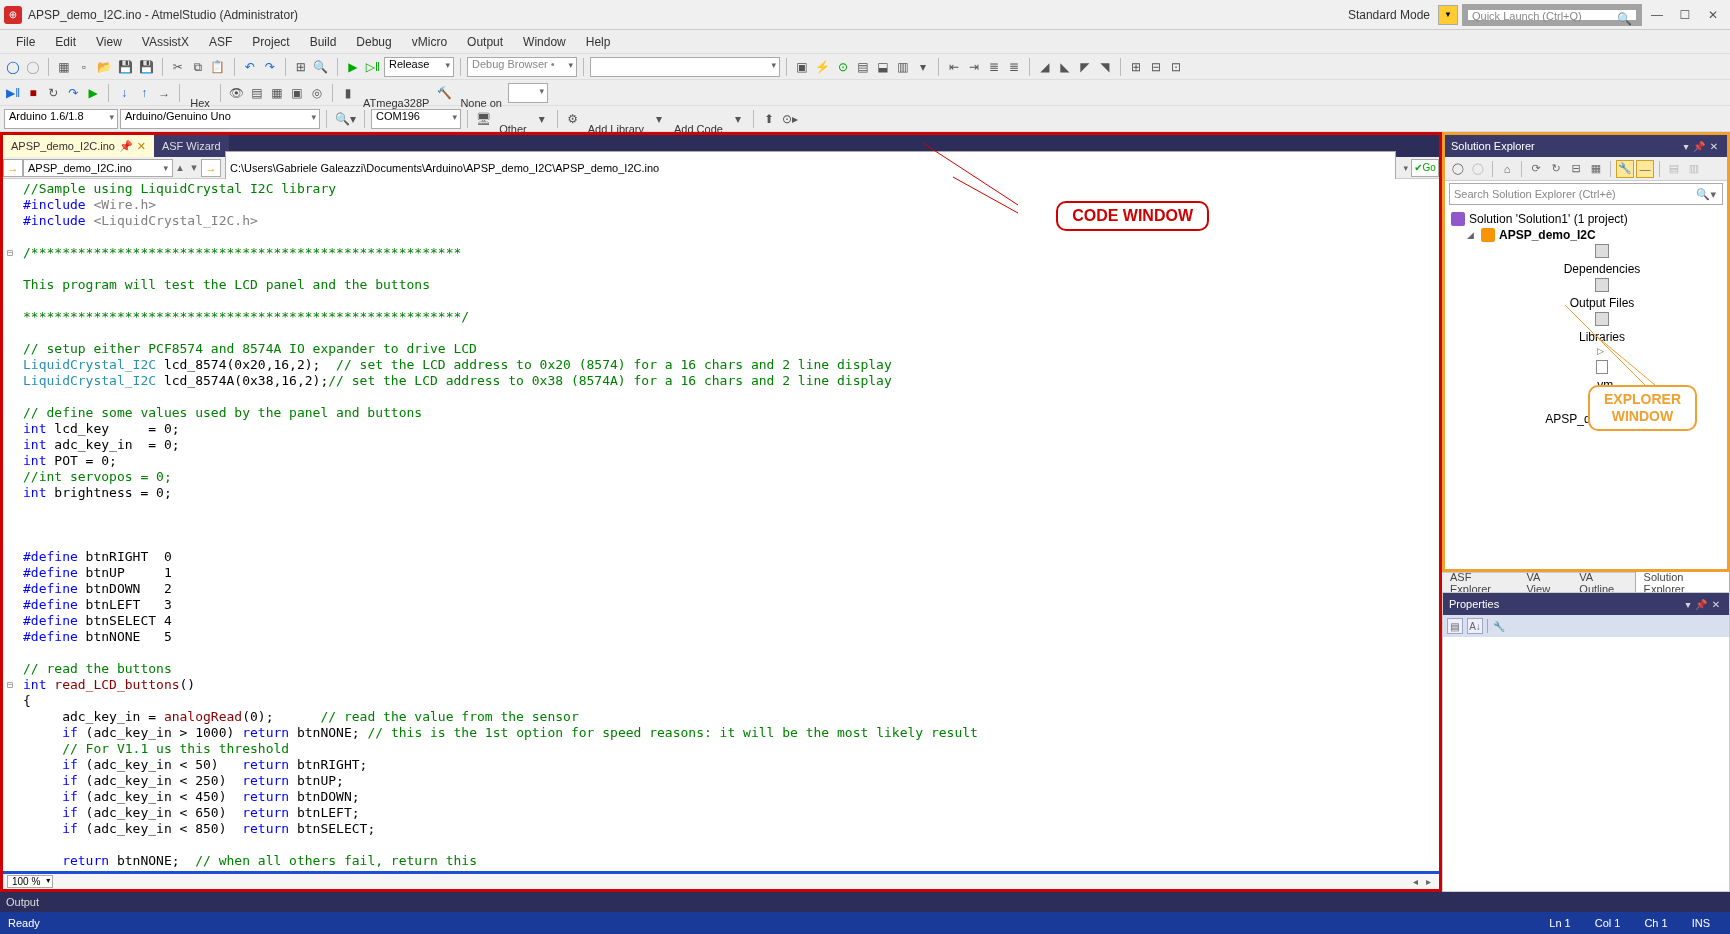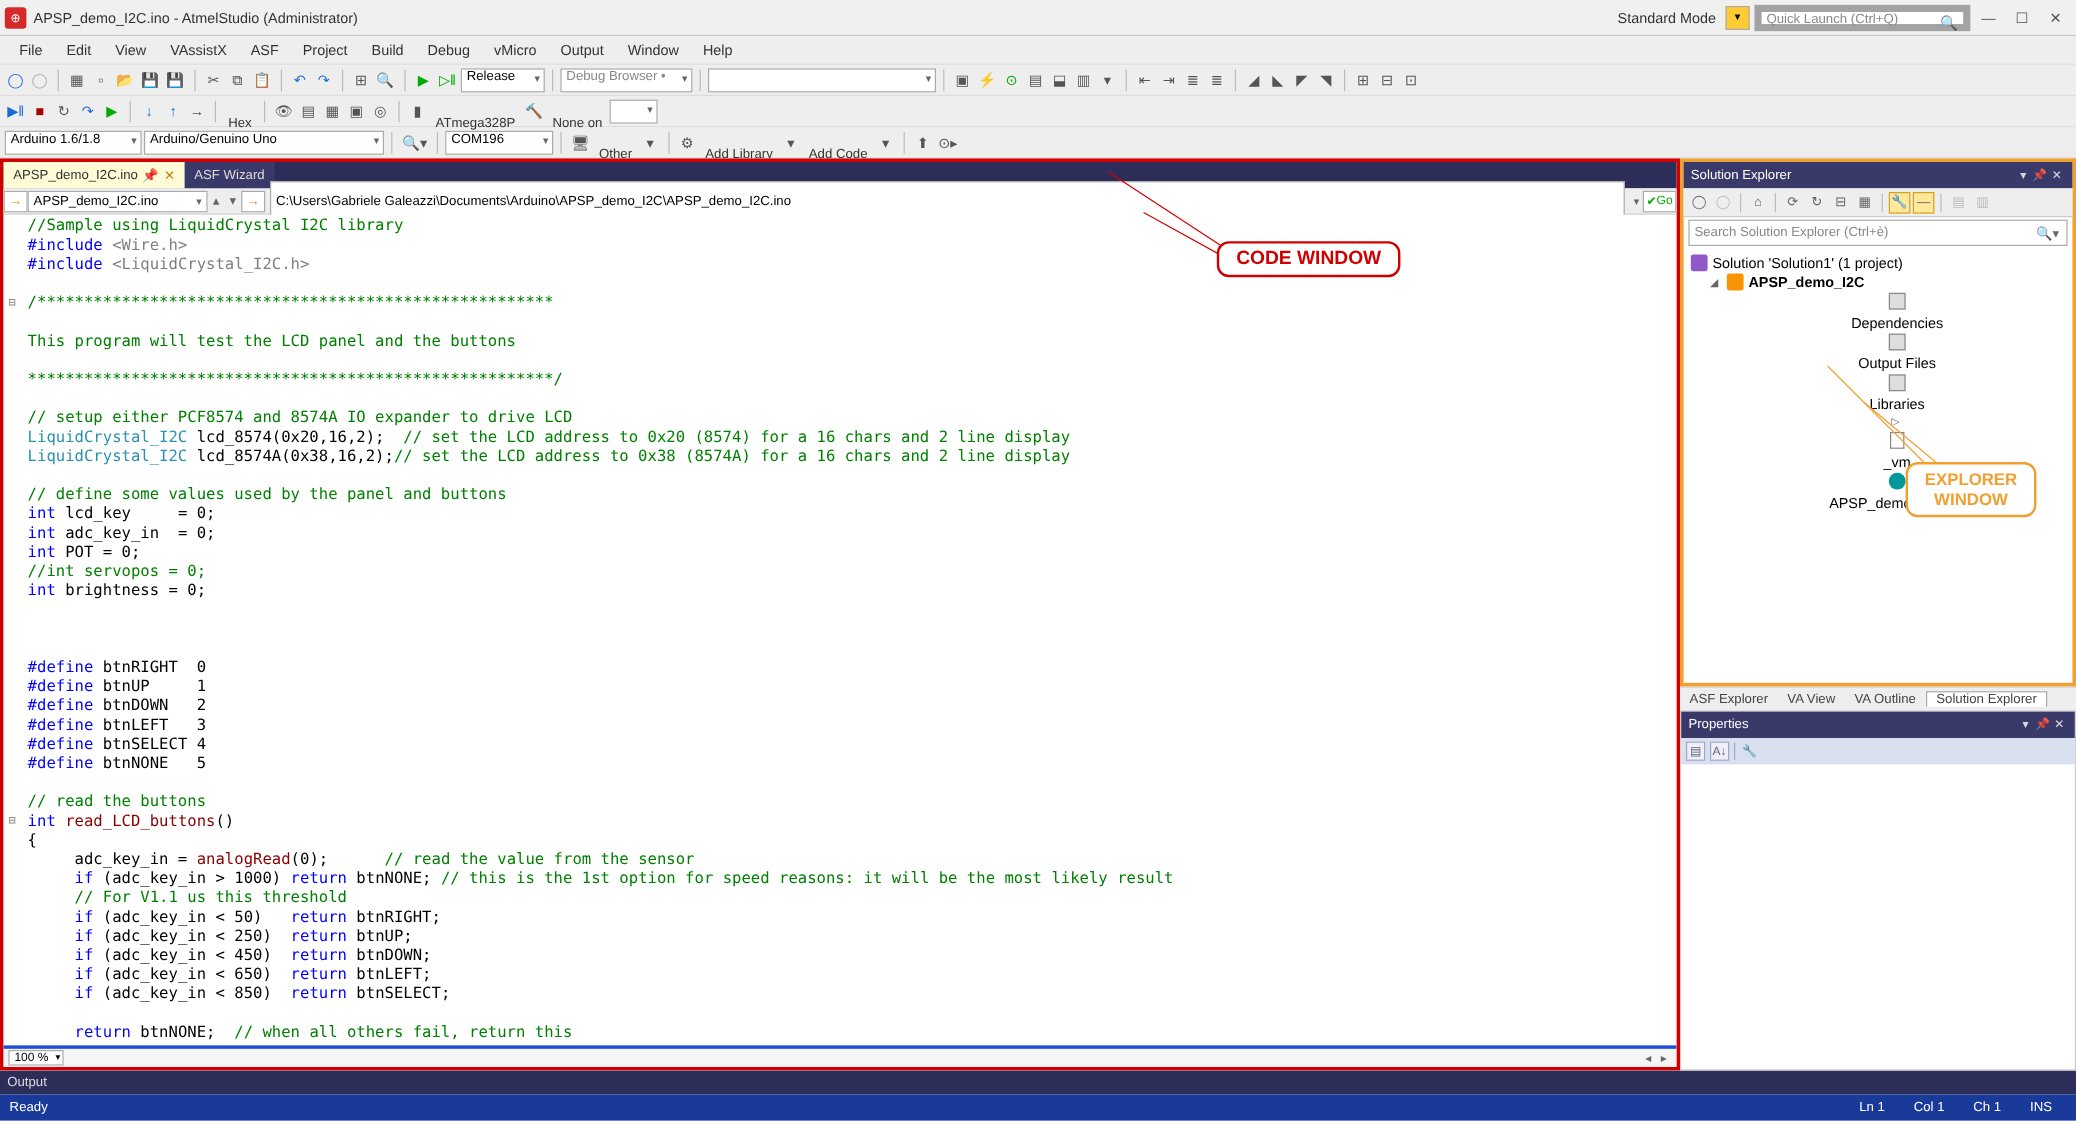--- a/index.html
+++ b/index.html
@@ -40,21 +40,21 @@
 .c-comment { color: #008000; }
 .c-keyword { color: #0000ff; }
 .c-include { color: #808080; }
 .c-type { color: #2b91af; }
 .c-func { color: #880000; }
 .code-callout { position: absolute; border: 2px solid #d00000; border-radius: 10px; padding: 4px 14px; color: #d00000; font-weight: bold; font-size: 16px; background: #fff; right: 230px; top: 66px; text-align: center; }
 .zoom-row { height: 18px; background: #f5f5f5; border-top: 3px solid #1d4ed8; display: flex; align-items: center; font-size: 10px; padding: 0 4px; }
 .zoom-row .zoom-combo { border:1px solid #aaa; padding:0 12px 0 4px; position:relative; background:#fff; }
 .zoom-row .zoom-combo::after { content:"▾"; position:absolute; right:2px; top:0; font-size:8px; }
 .zoom-row .scroll-arrow { margin-left:auto; color:#666; padding:0 4px; }
-.right-pane { width: 330px; display: flex; flex-direction: column; border-radius: 32px; }
+.right-pane { width: 288px; display: flex; flex-direction: column; border-radius: 32px; }
 .explorer-box { flex: 1; border: 3px solid #f0a030; display: flex; flex-direction: column; background: #fff; position:relative; }
 .panel-header { height: 22px; background: #3a3a6a; color: #fff; display: flex; align-items: center; padding: 0 6px; font-size: 11px; }
 .panel-header .sp { flex:1; }
 .panel-header .ctl { width:14px; text-align:center; font-size:10px; opacity:.8; }
 .explorer-toolbar { height: 24px; background: #eee; border-bottom: 1px solid #ccc; display: flex; align-items: center; padding: 0 4px; gap: 2px; }
 .explorer-toolbar .et-btn { width: 18px; height: 18px; display: flex; align-items: center; justify-content: center; color: #666; font-size: 11px; }
 .explorer-toolbar .et-sep { width:1px; height:16px; background:#bbb; margin:0 3px; }
 .explorer-toolbar .et-hl { background:#ffe89a; border:1px solid #d4a020; }
 .explorer-search { height: 22px; border: 1px solid #aaa; margin: 2px 4px; padding: 0 4px; font-size: 11px; color: #888; position:relative; display:flex; align-items:center; }
 .explorer-search .es-mag { position:absolute; right:6px; color:#666; }

